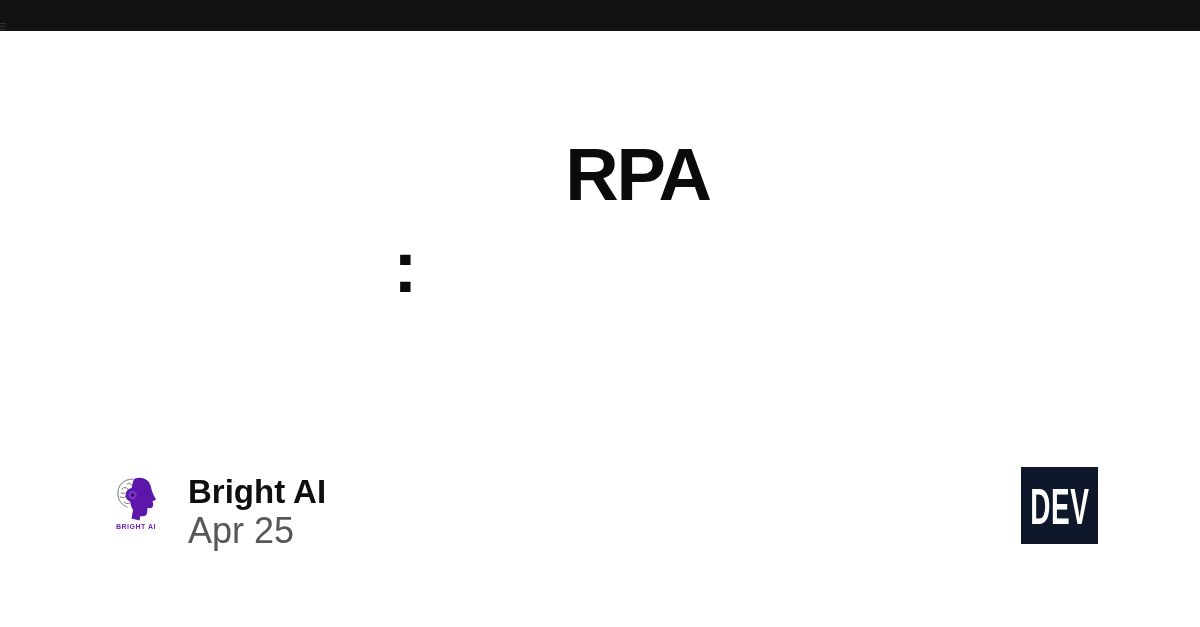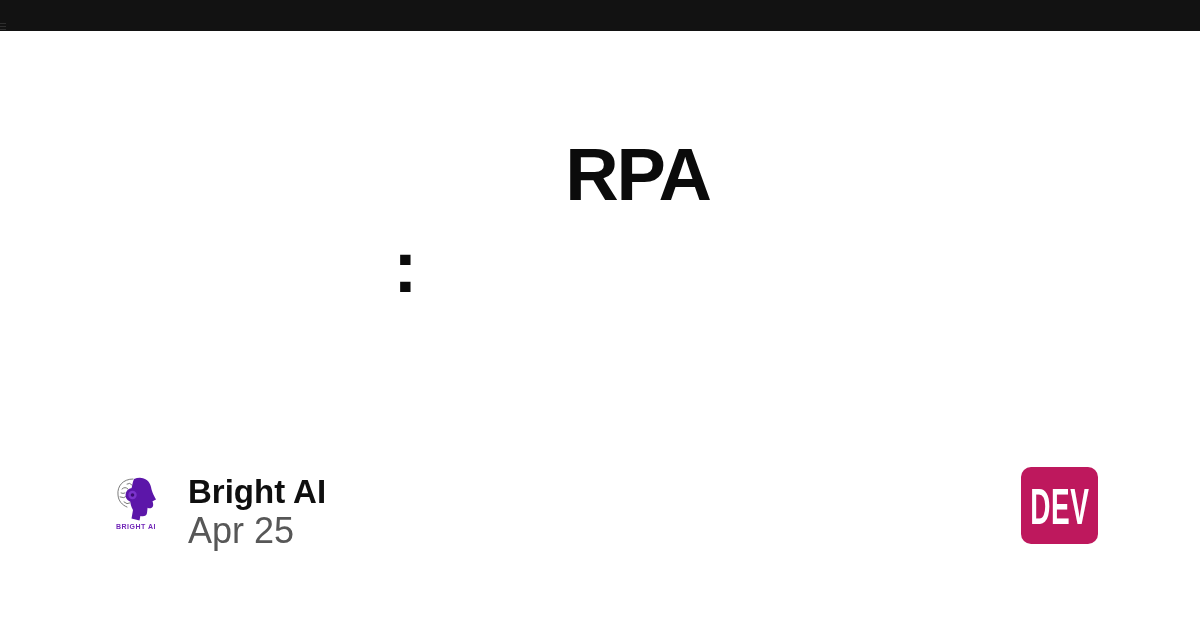--- a/index.html
+++ b/index.html
@@ -89,22 +89,22 @@
     font-weight: 400;
     color: #575757;
     white-space: nowrap;
   }
   .dev-logo {
     position: absolute;
     left: 1021px;
     top: 467px;
     width: 77px;
     height: 77px;
-    border-radius: 10px;
-    background: #be185d;
+    border-radius: 0;
+    background: #0f172a;
     display: flex;
     align-items: center;
     justify-content: center;
   }
   .dev-logo span {
     display: inline-block;
     color: #ffffff;
     font-weight: 700;
     font-size: 50px;
     line-height: 1;

